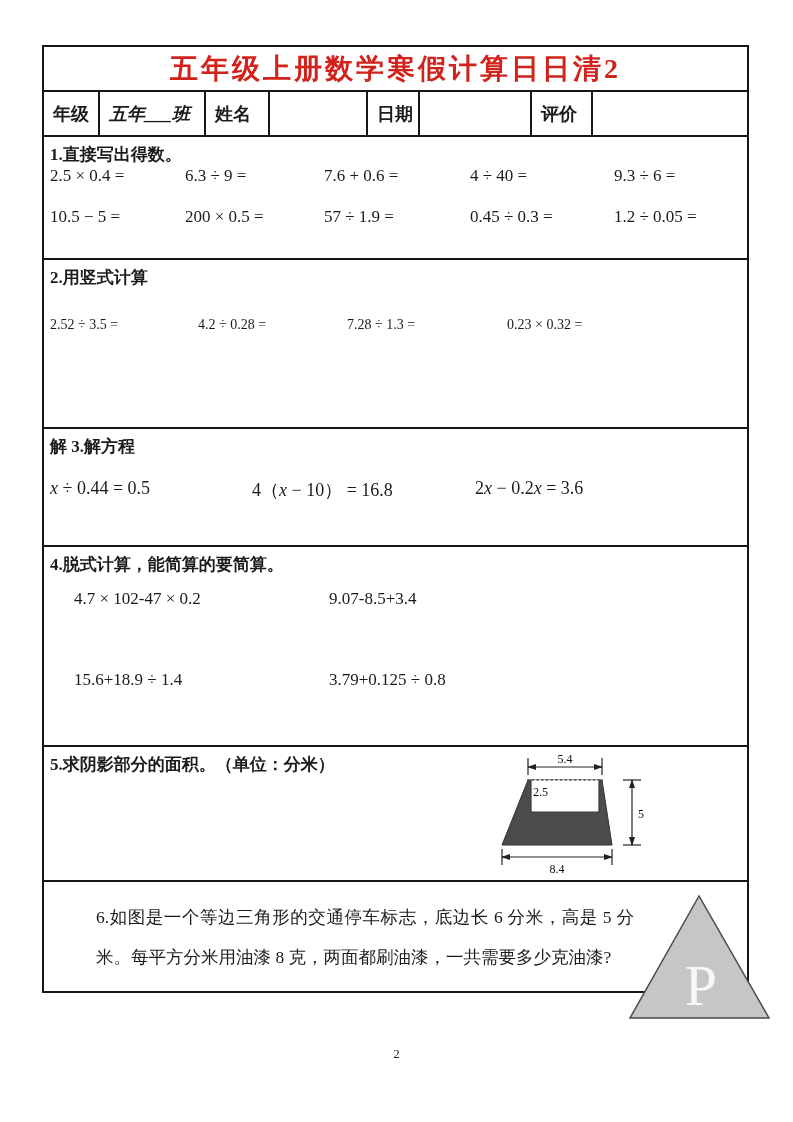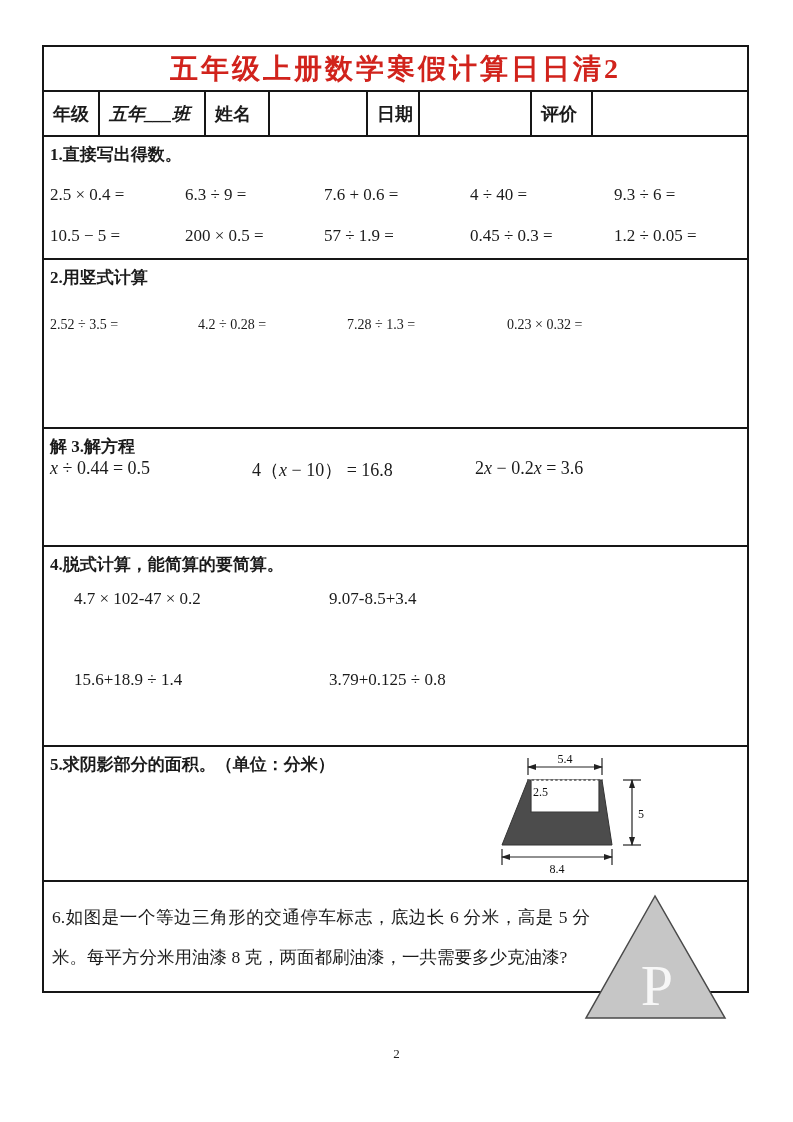--- a/index.html
+++ b/index.html
@@ -24,32 +24,32 @@
   .w-grade-l { width:56px; }
   .w-grade-v { width:106px; font-weight:bold;font-style:italic; }
   .w-name-l { width:64px;font-family:Liberation Mono, monospace; }
   .w-name-v { width:98px; }
   .w-date-l { width:52px; }
   .w-date-v { width:112px; }
   .w-eval-l { width:61px; }
   .w-eval-v { flex:1; }
   
   .section { border-bottom:2px solid #161616; position:relative; padding:6px 8px 0 6px; }
-  .section.last { border-bottom:none; flex:1; }
+  .section.last { border-bottom:none; flex:1;margin-left:44px; }
   .sec-title { font-weight:bold; font-size:17px; }
   .eq { white-space:nowrap; }
   .grid { display:grid; }
   .s1 { height:123px; }
   .s1 .grid { grid-template-columns:135px 139px 146px 144px 1fr; font-size:17px; }
-  .s1 .r1 { margin-top:19px; }
+  .s1 .r1 { }
   .s1 .r2 { margin-top:21px; }
   .s2 { height:169px; }
   .s2 .grid { grid-template-columns:148px 149px 160px 1fr; font-size:14px; margin-top:28px; }
   .s3 { height:118px; }
-  .s3 .grid { grid-template-columns:202px 223px 1fr; font-size:18px; }
+  .s3 .grid { grid-template-columns:202px 223px 1fr; font-size:18px; margin-top:20px; }
   .s3 i, .s4 i { font-family:"Liberation Serif","DejaVu Serif",serif; }
   .s4 { height:200px; }
   .s4 .grid { grid-template-columns:255px 1fr; font-size:17px; padding-left:24px; }
   .s4 .r1 { margin-top:13px; }
   .s4 .r2 { margin-top:61px; }
   .s5 { height:135px; }
   .s6-text { padding:9px 0 0 2px; max-width:540px; font-size:17.5px; line-height:40px; text-align:justify; }
   .fig-trapezoid { position:absolute; left:446px; top:4px; }
   .fig-sign { position:absolute; left:540px; top:11px; }
   .page-num { position:absolute; left:0; right:0; top:1046px; text-align:center; font-size:13px; color:#222; }

